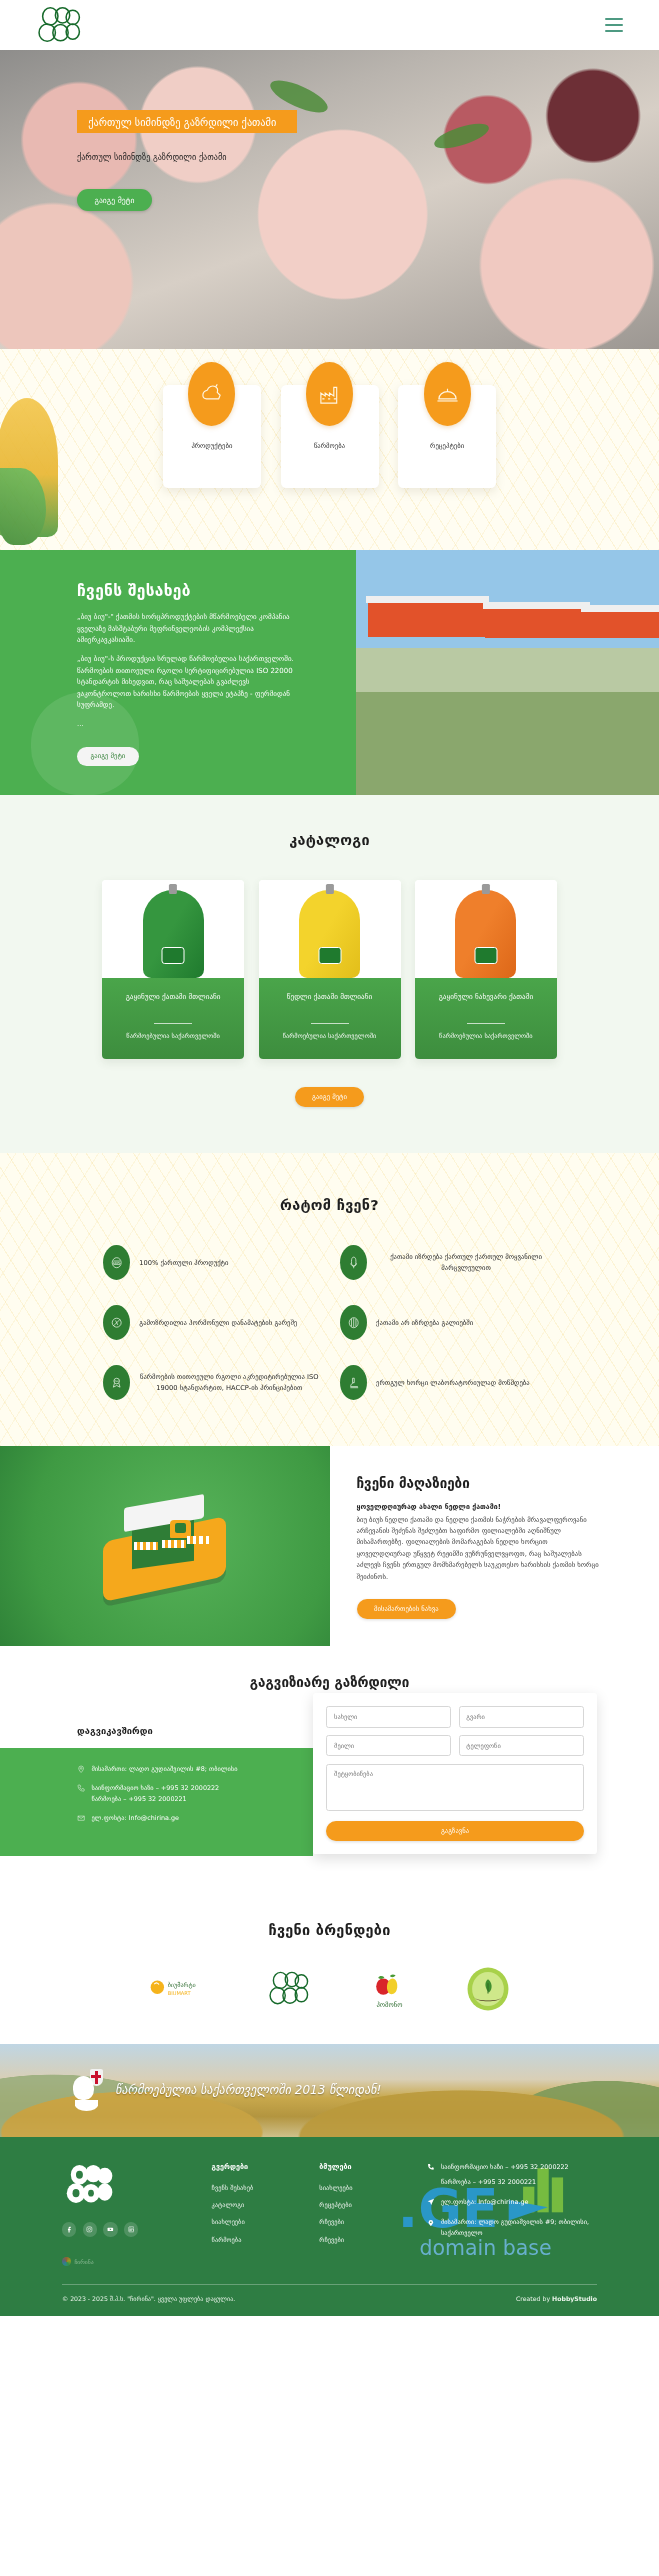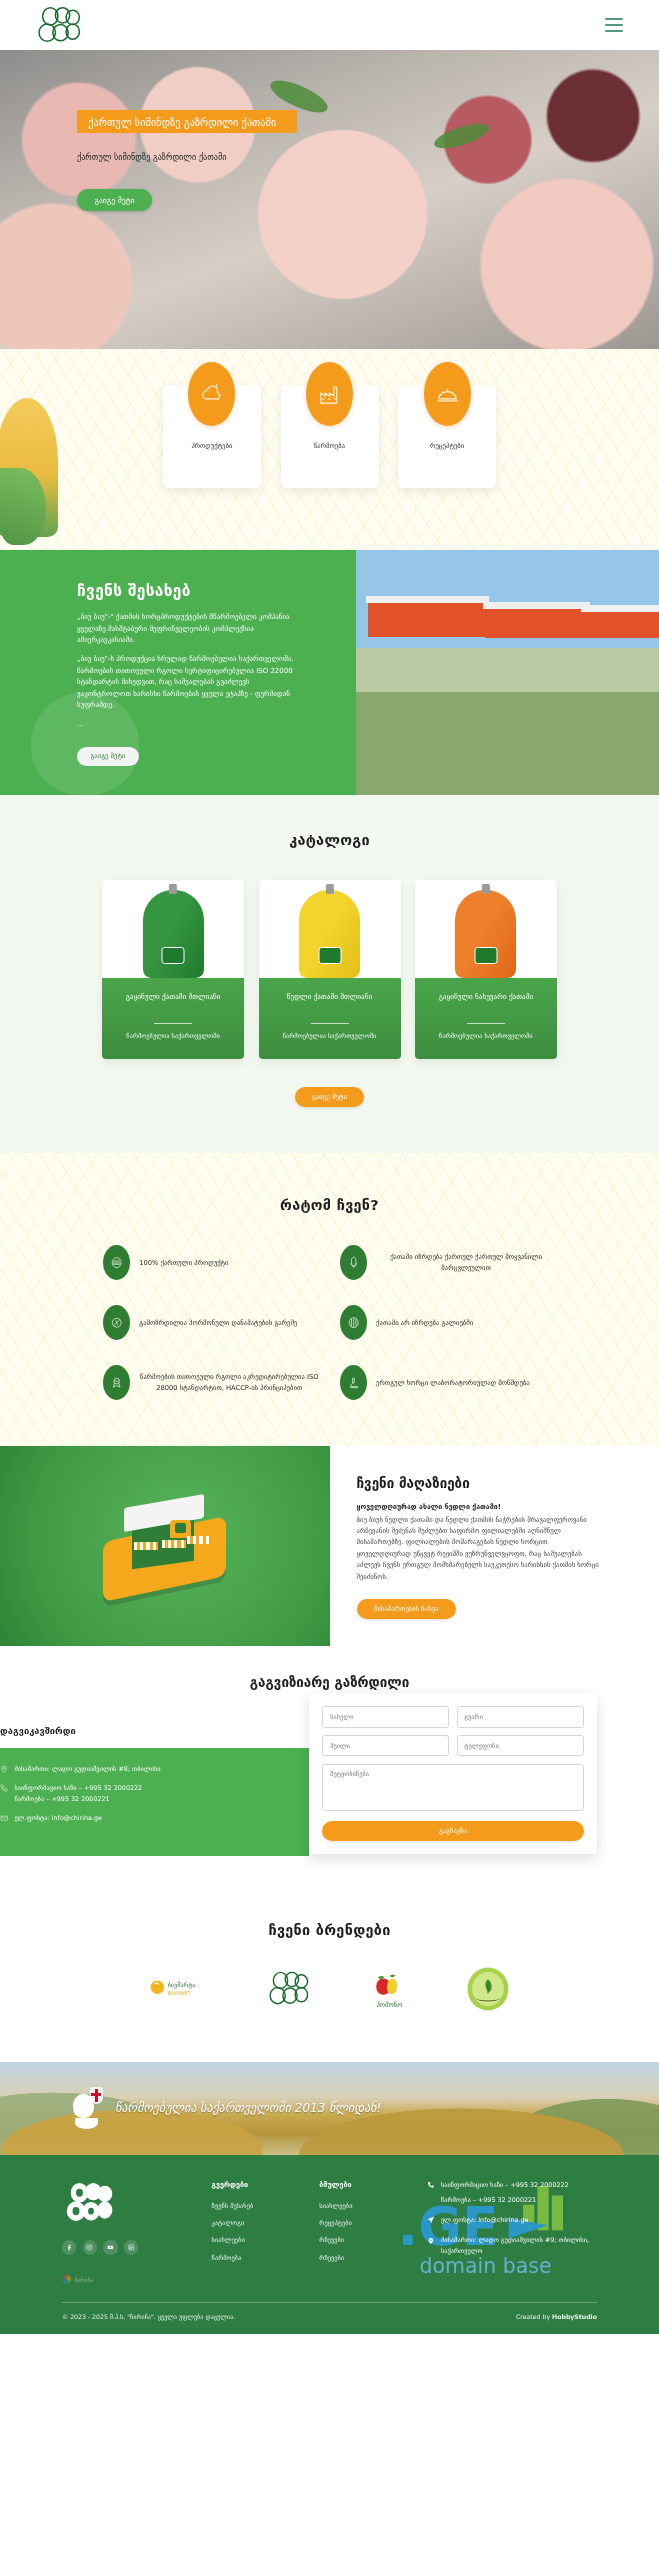--- a/index.html
+++ b/index.html
@@ -186,21 +186,21 @@
   .stores-right { width: 50%; background:#fff; padding: 30px 57px 27px 27px; position:relative; }
   .stores-right h2 { font-size: 13.4px; font-weight:700; margin-bottom: 11.3px; color:#1f1f1f; }
   .stores-right .lead { font-size: 7px; font-weight:700; margin-bottom: 4.1px; }
   .stores-right p { font-size: 6.7px; line-height: 1.7; color:#3b3b3b; }
   .stores-right .btn-orange { margin-top: 15.5px; }
 
   
   .contact { position:relative; background:#fff; padding: 29px 0 36px; }
   .contact h2 { text-align:center; font-size: 13.4px; font-weight:700; margin-bottom: 17.5px; }
   .contact-wrap { display:flex; align-items:flex-start; }
-  .contact-left { width: 52%; }
+  .contact-left { width: 52%; padding-left: 77px; }
   .contact-left h3 { font-size: 9.3px; margin: 17.5px 0 0; color:#1f1f1f; }
   .contact-card {
     margin-top: 12.4px; margin-left: -77px; padding: 15.5px 20.6px 23px 77px;
     background:#4caf50; color:#fff; position:relative; overflow:hidden;
   }
   .ci { display:flex; gap: 6.2px; align-items:flex-start; margin-bottom: 9.3px; font-size: 6.4px; line-height:1.6; }
   .ci svg { width:8.2px; height:8.2px; stroke:#fff; fill:none; stroke-width:1.4; flex:0 0 auto; margin-top:1px; }
   .contact-right {
     width: 48%; margin-top: -14.4px; margin-right: 62px; margin-left: auto;
     background:#fff; border-radius: 3.1px; box-shadow: 0 4.1px 13.4px rgba(0,0,0,.13);
@@ -209,21 +209,21 @@
   .frow { display:flex; gap: 7.2px; margin-bottom: 7.2px; }
   .frow input { flex:1; }
   .contact-right input, .contact-right textarea {
     width:100%; border:0.5px solid #d7d7d7; border-radius: 2.6px; padding: 5.7px 6.7px;
     font-size: 6.4px; font-family: inherit; color:#333; background:#fff;
   }
   .contact-right textarea { height: 47px; resize:none; margin-bottom: 8.2px; }
   .contact-right .btn-orange { display:block; width:100%; text-align:center; }
 
   
-  .brands { background:#fff; padding: 30px 0 51px; text-align:center; }
+  .brands { background:#fff; padding: 30px 0 33px; text-align:center; }
   .brand-row { display:flex; justify-content:center; align-items:center; gap: 56px; margin-top: 29px; }
   .brand { height: 44px; display:flex; flex-direction:column; align-items:center; justify-content:center; }
   .brand .bl { font-size: 6.7px; color:#2d6b2f; margin-top: 3.1px; }
 
   
   .banner {
     height: 93px; position:relative; overflow:hidden; display:flex; align-items:center;
     background: linear-gradient(180deg,#bfd6e4 0%, #d9cfb6 38%, #c8a84c 58%, #b3953f 78%, #cfc08a 100%);
   }
   .banner .hills{ position:absolute; inset:0;
@@ -467,21 +467,21 @@
       </div>
 
       <div class="why-item">
         <div class="why-ic">
           <svg viewBox="0 0 24 24">
               <circle cx="12" cy="9" r="5"></circle>
               <path d="M8 13l-2 7 6-3 6 3-2-7"></path>
               <text x="12" y="11" font-size="4.5" fill="#eef7ec" stroke="none" text-anchor="middle">ISO</text>
             </svg>
         </div>
-        <span class="t">წარმოების თითოეული რგოლი აკრედიტირებულია ISO 28000 სტანდარტით, HACCP-ის პრინციპებით</span>
+        <span class="t">წარმოების თითოეული რგოლი აკრედიტირებულია ISO 19000 სტანდარტით, HACCP-ის პრინციპებით</span>
       </div>
 
       <div class="why-item">
         <div class="why-ic">
           <svg viewBox="0 0 24 24">
               <path d="M10 4h3v8h-3z"></path>
               <path d="M11.5 12c-3 1-5 4-5 7h13"></path>
               <path d="M6 21h14"></path>
             </svg>
         </div>

